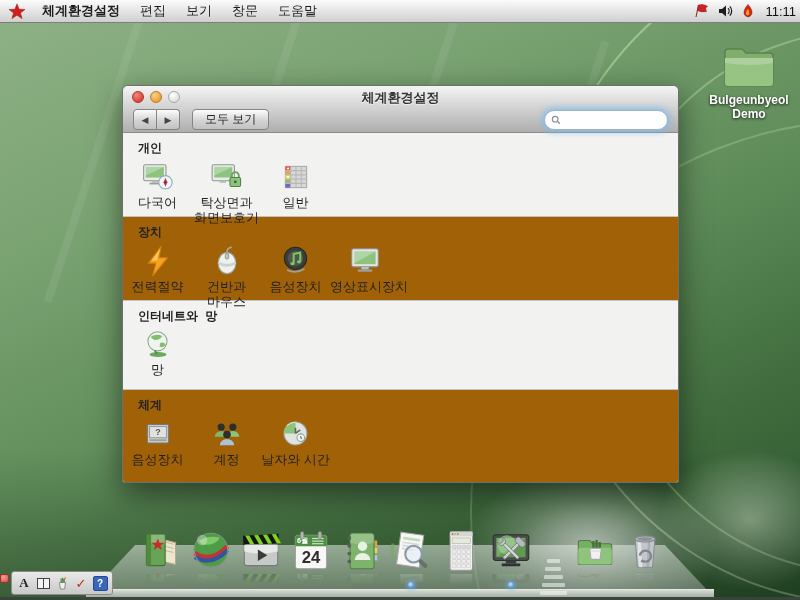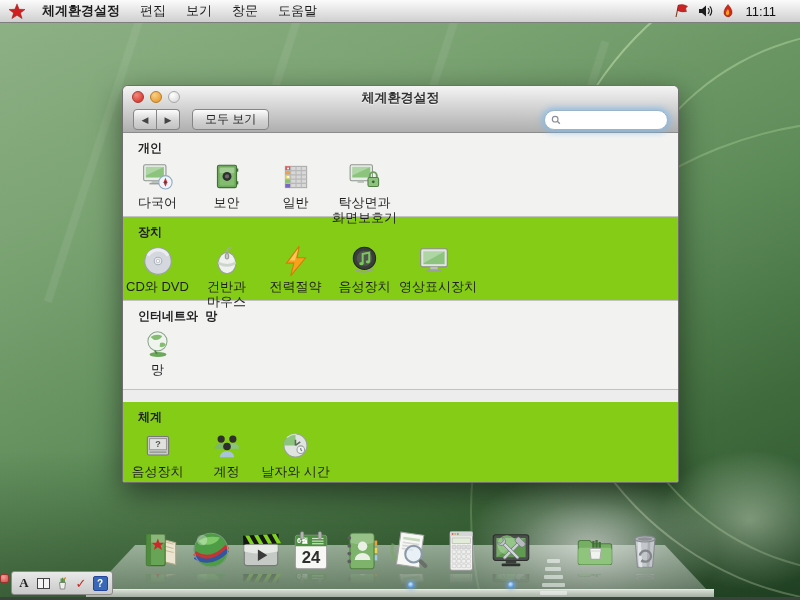--- a/index.html
+++ b/index.html
@@ -22,21 +22,21 @@
   .wp-vignette{position:absolute;inset:0;background:linear-gradient(rgba(0,0,0,0) 75%,rgba(8,26,10,.35) 100%);}
 
   
   .menubar{position:absolute;left:0;top:0;width:800px;height:22px;z-index:10;
     background:linear-gradient(#fbfbfb,#e3e3e3 55%,#cfcfcf);border-bottom:1px solid #7e7e7e;
     display:flex;align-items:center;font-size:13px;color:#1c1c1c;}
   .menu-star{width:18px;height:16px;margin:0 6px 0 8px;}
   .menu-item{padding:0 10px;line-height:22px;}
   .menu-item.bold{font-weight:bold;}
   .menu-spacer{flex:1;}
-  .status-area{display:flex;align-items:center;gap:7px;padding-right:24px;}
+  .status-area{display:flex;align-items:center;gap:7px;padding-right:4px;}
   .status-icon{width:16px;height:16px;}
   .clock{font-size:13px;color:#111;padding-left:2px;}
 
   
   .desktop-folder{position:absolute;left:708px;top:42px;width:82px;z-index:1;text-align:center;}
   .desktop-folder .dficon{width:60px;height:48px;margin:0 auto;}
   .desktop-folder .dflabel{margin-top:4px;font-size:12px;font-weight:bold;color:#fff;line-height:1.15;
     text-shadow:0 1px 3px rgba(0,0,0,.85);}
 
   
@@ -65,21 +65,21 @@
   .tb-spacer{flex:1;}
   .searchbox{width:110px;height:18px;border-radius:10px;background:#fff;border:1px solid #9ab4ca;
     box-shadow:0 0 6px 2px rgba(125,185,235,.8);display:flex;align-items:center;padding:0 6px;margin-right:2px;}
   .searchbox svg{width:10px;height:10px;flex:none;}
   .searchbox input{border:none;outline:none;background:transparent;width:80px;font-size:11px;padding:0 0 0 4px;}
 
   .win-content{height:350px;}
   .section{box-sizing:border-box;border-bottom:1px solid #c2c2c2;}
   .section:last-child{border-bottom:none;}
   .section.even{background:#f2f2f1;}
-  .section.odd{background:#84cc16;}
+  .section.odd{background:#a16207;}
   .sec-title{font-size:12px;font-weight:bold;color:#222;padding:7px 0 2px 15px;}
   .sec-row{display:flex;padding-left:0;}
   .tile{width:69px;text-align:center;cursor:default;}
   .tile-icon{width:34px;height:34px;margin:1px auto 0;}
   .tile-icon svg{width:34px;height:34px;display:block;}
   .tile-label{font-size:13px;color:#1f1f1f;line-height:1.18;margin-top:1px;word-break:keep-all;}
 
   
   .shelf{position:absolute;left:92px;top:545px;width:616px;height:46px;z-index:2;
     background:linear-gradient(rgba(226,233,226,.55),rgba(158,168,158,.50));
@@ -464,20 +464,30 @@
         </svg>
       </div>
       <div class="mini-item">
         <span style="font-size:13px;font-weight:bold;color:#c22a22;">✓</span>
       </div>
       <div class="mini-item">
         <span style="width:13px;height:13px;border-radius:2px;background:#3a68b8;color:#ffffff;font-size:10px;font-weight:bold;display:flex;align-items:center;justify-content:center;border:1px solid #24459a;">?</span>
       </div>
     </div>
 
+  <div class="desktop-folder">
+    <div class="dficon">
+      <svg viewBox="0 0 60 48">
+        <path d="M6 10 a3 3 0 0 1 3-3 h14 l4 4 h24 a3 3 0 0 1 3 3 v27 a3 3 0 0 1 -3 3 H9 a3 3 0 0 1 -3 -3 Z" fill="#7fae6d" stroke="#55864b" stroke-width="1.5"></path>
+        <path d="M6 16 h48 v25 a3 3 0 0 1 -3 3 H9 a3 3 0 0 1 -3 -3 Z" fill="#97c383"></path>
+        <path d="M6 16 h48 v5 q-24 4 -48 0 Z" fill="rgba(255,255,255,.22)"></path>
+      </svg>
+    </div>
+    <div class="dflabel">Bulgeunbyeol Demo</div>
+  </div>
 
   <div class="window">
     <div class="win-header">
       <div class="titlebar">
         <div class="lights">
           <div class="light red"></div>
           <div class="light amber"></div>
           <div class="light plain"></div>
         </div>
         <div class="win-title">체계환경설정</div>
@@ -513,96 +523,71 @@
                   <circle cx="23" cy="21" r="6.3" fill="#f2f6fa" stroke="#8fa8c0"></circle>
                   <path d="M23 16.8 L24.8 21 L23 25.2 L21.2 21 Z" fill="#cc3333"></path>
                   <circle cx="23" cy="21" r="1" fill="#334455"></circle>
                 </svg>
               </div>
               <div class="tile-label">다국어</div>
             </div>
             <div class="tile">
               <div class="tile-icon">
                 <svg viewBox="0 0 32 32">
-                  <rect x="7" y="5" width="18" height="21" rx="1.5" fill="#6da85c" stroke="#3f6f33"></rect>
-                  <rect x="9" y="7" width="14" height="17" rx="1" fill="#82bd6f"></rect>
-                  <path d="M9 7 h14 v5 q-7 2 -14 0 Z" fill="rgba(255,255,255,.25)"></path>
-                  <circle cx="16" cy="15.5" r="4.2" fill="#2f2f2f"></circle>
-                  <circle cx="16" cy="15.5" r="2" fill="#6a6a6a"></circle>
-                  <rect x="25" y="8" width="1.6" height="3" fill="#3f6f33"></rect>
-                  <rect x="25" y="20" width="1.6" height="3" fill="#3f6f33"></rect>
-                </svg>
-              </div>
-              <div class="tile-label">보안</div>
+                  <rect x="2" y="4.5" width="21" height="15" rx="1.5" fill="#e9ede9" stroke="#8f958f"></rect>
+                  <rect x="4" y="6.5" width="17" height="10" fill="#8cc47e"></rect>
+                  <path d="M4 6.5 h17 l-17 8 Z" fill="rgba(255,255,255,.3)"></path>
+                  <rect x="9" y="19.5" width="6" height="2" fill="#b8beb8"></rect>
+                  <path d="M20.5 17 v-2.3 a3.3 3.3 0 0 1 6.6 0 V17" fill="none" stroke="#6f9f5f" stroke-width="1.8"></path>
+                  <rect x="18.8" y="16.5" width="10" height="8.5" rx="1.5" fill="#8cc47e" stroke="#537f45"></rect>
+                  <circle cx="23.8" cy="20.5" r="1.3" fill="#3c5f33"></circle>
+                </svg>
+              </div>
+              <div class="tile-label">탁상면과 화면보호기</div>
             </div>
             <div class="tile">
               <div class="tile-icon">
                 <svg viewBox="0 0 32 32">
                   <rect x="6" y="6" width="20" height="20" fill="#d8d8d8" stroke="#aaaaaa"></rect>
                   <rect x="6" y="6" width="5" height="4" fill="#e85555"></rect>
                   <rect x="6" y="10" width="5" height="4" fill="#f0a048"></rect>
                   <rect x="6" y="14" width="5" height="4" fill="#ece05a"></rect>
                   <rect x="6" y="18" width="5" height="4" fill="#84c464"></rect>
                   <rect x="6" y="22" width="5" height="4" fill="#7a64c8"></rect>
                   <path d="M11 6V26 M16 6V26 M21 6V26 M6 10H26 M6 14H26 M6 18H26 M6 22H26" stroke="#b8b8b8" fill="none"></path>
                   <circle cx="8.5" cy="8" r="1" fill="#ffffff"></circle>
                   <circle cx="8.5" cy="16" r="1" fill="#ffffff"></circle>
                 </svg>
               </div>
               <div class="tile-label">일반</div>
             </div>
-            <div class="tile">
-              <div class="tile-icon">
-                <svg viewBox="0 0 32 32">
-                  <rect x="2" y="4.5" width="21" height="15" rx="1.5" fill="#e9ede9" stroke="#8f958f"></rect>
-                  <rect x="4" y="6.5" width="17" height="10" fill="#8cc47e"></rect>
-                  <path d="M4 6.5 h17 l-17 8 Z" fill="rgba(255,255,255,.3)"></path>
-                  <rect x="9" y="19.5" width="6" height="2" fill="#b8beb8"></rect>
-                  <path d="M20.5 17 v-2.3 a3.3 3.3 0 0 1 6.6 0 V17" fill="none" stroke="#6f9f5f" stroke-width="1.8"></path>
-                  <rect x="18.8" y="16.5" width="10" height="8.5" rx="1.5" fill="#8cc47e" stroke="#537f45"></rect>
-                  <circle cx="23.8" cy="20.5" r="1.3" fill="#3c5f33"></circle>
-                </svg>
-              </div>
-              <div class="tile-label">탁상면과 화면보호기</div>
-            </div>
           </div>
         </div>
         <div class="section odd" style="height: 84px;">
           <div class="sec-title">장치</div>
           <div class="sec-row">
             <div class="tile">
               <div class="tile-icon">
                 <svg viewBox="0 0 32 32">
-                  <circle cx="16" cy="16" r="12.5" fill="#d4d7dd" stroke="#9aa0aa"></circle>
-                  <path d="M6.5 11 A11 11 0 0 1 25.5 11" stroke="#eef0f4" stroke-width="3" fill="none" opacity=".85"></path>
-                  <circle cx="16" cy="16" r="3.6" fill="#eceff2" stroke="#aab0ba"></circle>
-                  <circle cx="16" cy="16" r="1.6" fill="#f8f8f8" stroke="#c0c6cc"></circle>
-                </svg>
-              </div>
-              <div class="tile-label">CD와 DVD</div>
+                  <path d="M19 2 L7 18 L14 18 L11 30 L25 13 L17 13 Z" fill="#f6a21c" stroke="#cf7d0e"></path>
+                  <path d="M18 4.5 L10 15.5 L15 15.5 Z" fill="#fbc85e"></path>
+                </svg>
+              </div>
+              <div class="tile-label">전력절약</div>
             </div>
             <div class="tile">
               <div class="tile-icon">
                 <svg viewBox="0 0 32 32">
                   <path d="M16 7.5 Q16 3.5 20.5 3" stroke="#a8a8a8" fill="none" stroke-width="1.4"></path>
                   <ellipse cx="16" cy="18" rx="8.3" ry="10" fill="#eef1ee" stroke="#9aa09a"></ellipse>
                   <path d="M7.7 16.5 Q16 21 24.3 16.5 L24.3 19 Q16 24 7.7 19 Z" fill="#cdd4cd"></path>
                   <ellipse cx="16" cy="11.5" rx="1.6" ry="2.6" fill="#c4cac4" stroke="#999999"></ellipse>
                 </svg>
               </div>
               <div class="tile-label">건반과 마우스</div>
-            </div>
-            <div class="tile">
-              <div class="tile-icon">
-                <svg viewBox="0 0 32 32">
-                  <path d="M19 2 L7 18 L14 18 L11 30 L25 13 L17 13 Z" fill="#f6a21c" stroke="#cf7d0e"></path>
-                  <path d="M18 4.5 L10 15.5 L15 15.5 Z" fill="#fbc85e"></path>
-                </svg>
-              </div>
-              <div class="tile-label">전력절약</div>
             </div>
             <div class="tile">
               <div class="tile-icon">
                 <svg viewBox="0 0 32 32">
                   <circle cx="15.5" cy="13.5" r="10.5" fill="#3a3e3a" stroke="#242824"></circle>
                   <circle cx="15.5" cy="13.5" r="7.2" fill="#50564f"></circle>
                   <path d="M13.8 18.5 V9.5 L20 8 V16.8" stroke="#7cc75c" stroke-width="1.9" fill="none"></path>
                   <ellipse cx="12.6" cy="18.5" rx="2" ry="1.5" fill="#7cc75c"></ellipse>
                   <ellipse cx="18.8" cy="16.8" rx="2" ry="1.5" fill="#7cc75c"></ellipse>
                   <path d="M7.5 24.5 Q15.5 28.5 24 23.5" stroke="#9aa09a" stroke-width="1.5" fill="none"></path>
@@ -634,21 +619,21 @@
                   <circle cx="15.5" cy="12.5" r="9" fill="#eff4ef" stroke="#8aa88a"></circle>
                   <path d="M9 8.5 Q14 5 20 7.5 Q17.5 12 12 11 Z" fill="#84bd70"></path>
                   <path d="M18 14 Q22 13 23.5 16 Q20.5 19 17.5 17.5 Z" fill="#84bd70"></path>
                   <path d="M13 21.3 L15 24.3" stroke="#557f48" stroke-width="1.6"></path>
                 </svg>
               </div>
               <div class="tile-label">망</div>
             </div>
           </div>
         </div>
-        <div class="section odd" style="height: 93px; margin-top: 12px;">
+        <div class="section odd" style="height: 93px;">
           <div class="sec-title">체계</div>
           <div class="sec-row">
             <div class="tile">
               <div class="tile-icon">
                 <svg viewBox="0 0 32 32">
                   <rect x="6" y="7" width="20" height="17.5" rx="1.5" fill="#c9cbc9" stroke="#787878"></rect>
                   <rect x="8" y="9" width="16" height="10.5" fill="#e0e2e0" stroke="#9a9a9a"></rect>
                   <text x="16" y="17.3" font-size="8.5" font-weight="bold" fill="#555555" text-anchor="middle">?</text>
                   <rect x="8" y="21" width="16" height="1.6" fill="#9aa09a"></rect>
                 </svg>

